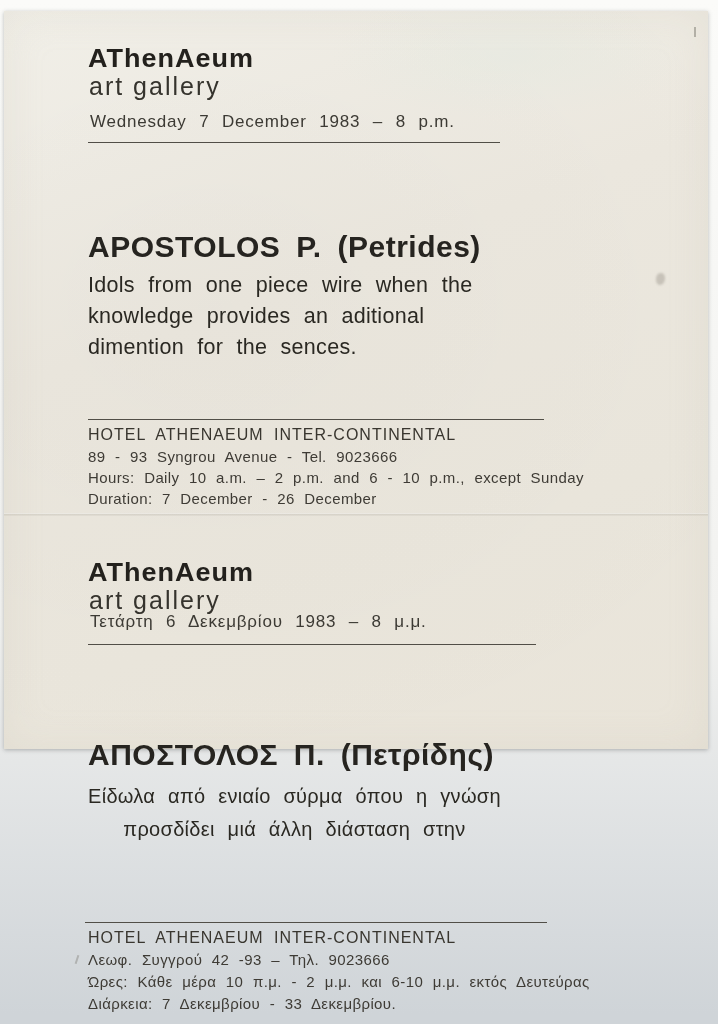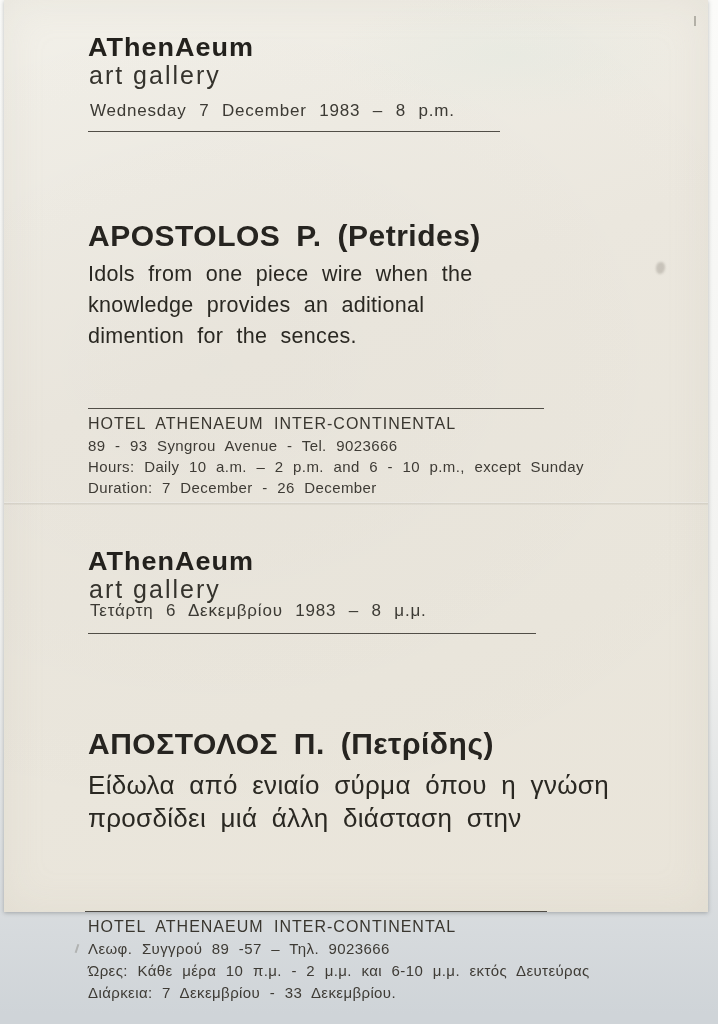--- a/index.html
+++ b/index.html
@@ -8,22 +8,22 @@
     font-family: "Liberation Sans", "DejaVu Sans", sans-serif;
     overflow: hidden;
   }
   .scan-stage {
     position: relative;
     width: 718px; height: 1024px;
     background: linear-gradient(180deg, #fbfbf9 0%, #f2f2f0 60%, #cfd4d8 99%);
   }
   .paper {
     position: absolute;
-    left: 4px; top: 0;
-    width: 704px; height: 912px;
+    left: 4px; top: 11px;
+    width: 704px; height: 738px;
     background:
       radial-gradient(ellipse 260px 90px at 72% 6%, rgba(228,233,224,0.55), rgba(228,233,224,0) 70%),
       radial-gradient(ellipse 900px 700px at 30% 40%, rgba(0,0,0,0.02), rgba(0,0,0,0) 70%),
       linear-gradient(160deg, #f3f1ea 0%, #ece8df 38%, #eae6dc 70%, #e9e4d9 100%);
     box-shadow: 0 1px 4px rgba(60,65,70,0.35), inset 0 0 40px rgba(190,184,168,0.18);
   }
   .txt { position: absolute; white-space: nowrap; }
 
   .wordmark {
     font-size: 27px; font-weight: 700; color: #23211d;
@@ -47,21 +47,21 @@
     font-size: 30px; font-weight: 700; color: #262420;
     letter-spacing: 0.5px; word-spacing: 7px;
     transform: scaleY(0.98);
   }
   .desc {
     position: absolute;
     font-size: 21.5px; font-weight: 400; color: #2a2822;
     line-height: 31px; letter-spacing: 0.3px; word-spacing: 7px;
     white-space: nowrap;
   }
-  .desc-gr { font-size: 26px; line-height: 33px; }
+  .desc-gr { font-size: 20px; line-height: 33px; text-align: center; }
   .venue-line {
     font-size: 15px; color: #3e3b35;
     letter-spacing: 0.4px; word-spacing: 5px;
   }
   .venue-hotel {
     font-size: 16px; letter-spacing: 1px; color: #39362f;
   }
   .fold-crease {
     position: absolute; left: 0; width: 704px; height: 3px;
     background: linear-gradient(180deg, rgba(255,255,255,0.55), rgba(150,145,130,0.28) 60%, rgba(255,255,255,0));
@@ -124,21 +124,21 @@
       <div class="txt artist-title" style="left:84px; top:727px;">ΑΠΟΣΤΟΛΟΣ Π. (Πετρίδης)</div>
 
       <div class="desc desc-gr" style="left:84px; top:769px;">
         <div>Είδωλα από ενιαίο σύρμα όπου η γνώση</div>
         <div>προσδίδει μιά άλλη διάσταση στην</div>
       </div>
 
       <hr class="rule" style="left:81px; top:911px; width:462px;">
 
       <div class="txt venue-line venue-hotel" style="left:84px; top:918px;">HOTEL ATHENAEUM INTER-CONTINENTAL</div>
-      <div class="txt venue-line" style="left:84px; top:940px;">Λεωφ. Συγγρού 89 -57 – Τηλ. 9023666</div>
+      <div class="txt venue-line" style="left:84px; top:940px;">Λεωφ. Συγγρού 42 -93 – Τηλ. 9023666</div>
       <div class="txt venue-line" style="left:84px; top:962px;">Ώρες: Κάθε μέρα 10 π.μ. - 2 μ.μ. και 6-10 μ.μ. εκτός Δευτεύρας</div>
       <div class="txt venue-line" style="left:84px; top:984px;">Διάρκεια: 7 Δεκεμβρίου - 33 Δεκεμβρίου.</div>
     </section>
 
     <div class="artifact smudge-right"></div>
     <div class="artifact tick-top-right"></div>
     <div class="artifact tick-bottom-left"></div>
   </div>
 </div>
 

